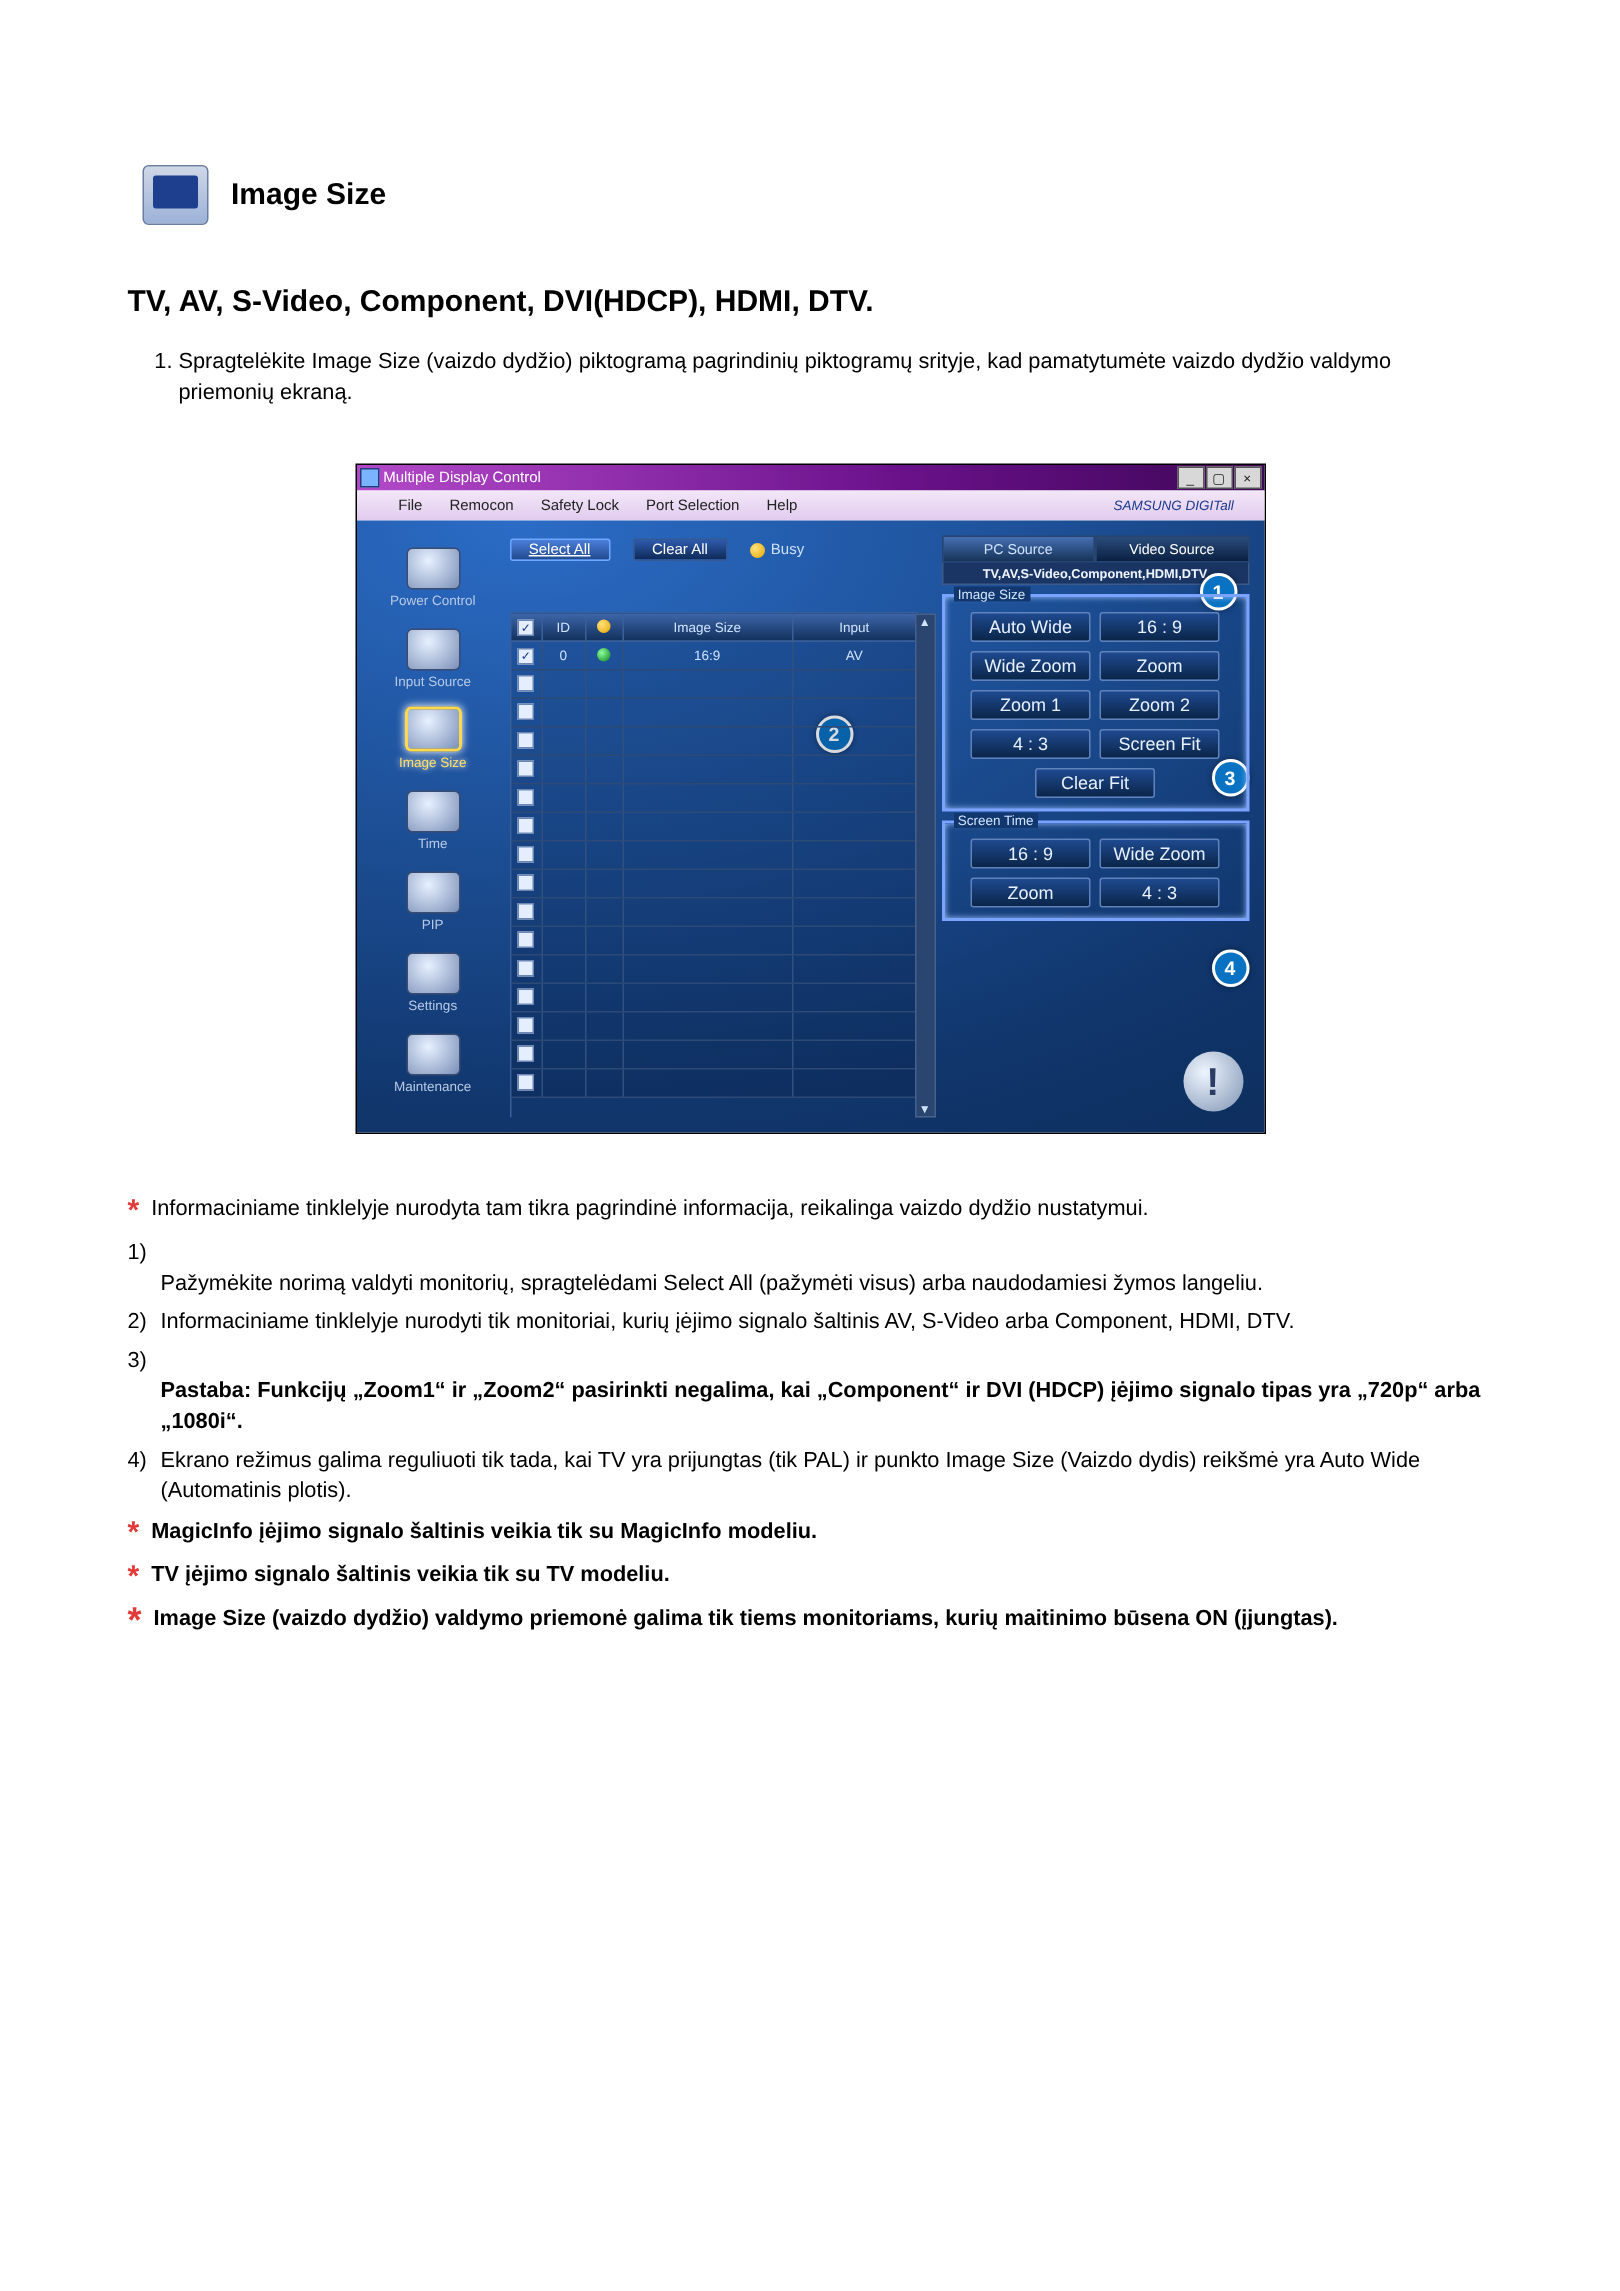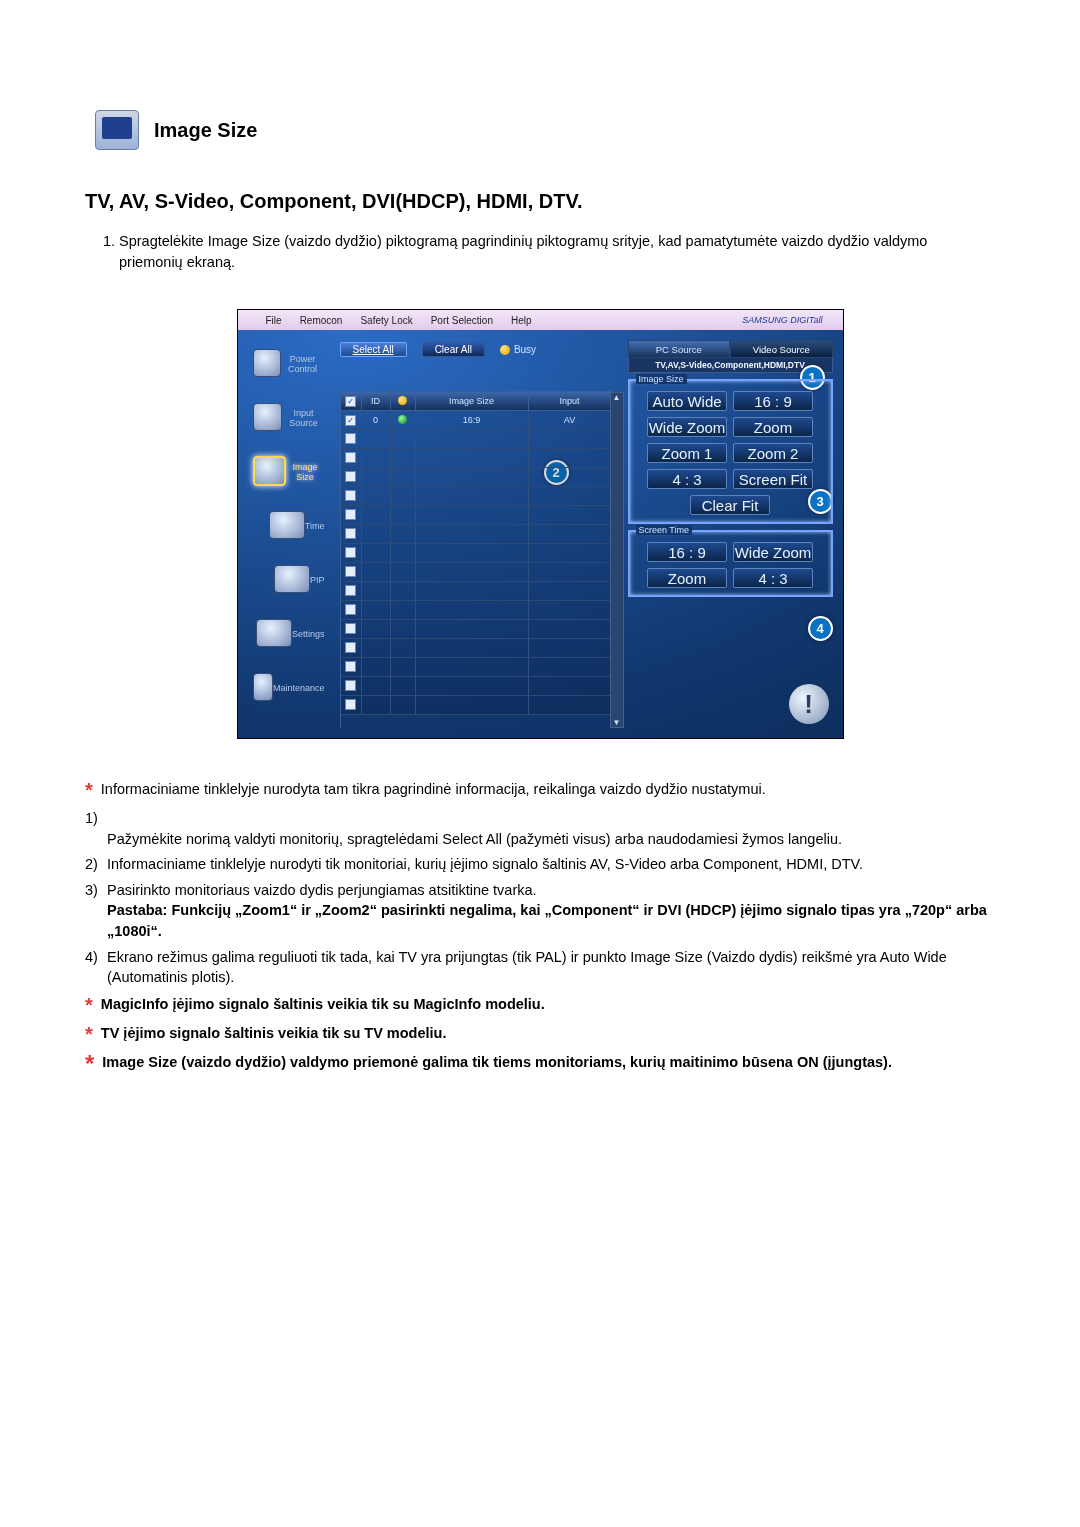--- a/index.html
+++ b/index.html
@@ -90,21 +90,21 @@
   .samsung { font-size:9px; color:#1d3a8e; font-style:italic;}
   .app-body {
     height: 408px;
     background: radial-gradient(1200px 700px at 18% 0%, #2b6cc6 0%, #11376e 55%, #071f42 100%);
     display:flex;
     padding:10px 10px 10px 5px;
     box-sizing:border-box;
     position:relative;
   }
   .sidebar { width:92px; display:flex; flex-direction:column; align-items:center; }
-  .side-item { width:72px; height:48px; display:flex; flex-direction:row; align-items:center; justify-content:flex-end; color:#b7c9e6; font-size:9px; text-align:center; margin-bottom:6px; }
+  .side-item { width:72px; height:48px; display:flex; flex-direction:column; align-items:center; justify-content:flex-end; color:#b7c9e6; font-size:9px; text-align:center; margin-bottom:6px; }
   .side-item.active { color:#ffe066; text-shadow:0 0 4px #fff; }
   .side-icon {
     width:34px; height:26px; margin-bottom:2px; border-radius:4px;
     background: radial-gradient(circle at 40% 30%, #e7f1ff, #7a8fb8);
     border:1px solid #394c73;
   }
   .side-item.active .side-icon { border:2px solid #ffd94a; box-shadow:0 0 6px #fff; }
   .content { flex:1; display:flex; }
   .left-pane { flex:1; display:flex; flex-direction:column;gap:28px; }
   .top-row { display:flex; align-items:center; gap:15px; margin:2px 0 6px 5px; }
@@ -167,21 +167,21 @@
     box-shadow:0 0 4px #9dc2ff inset;
   }
   .group-label {
     position:absolute; top:-7px; left:6px; padding:0 3px; color:#cfe3ff; font-size:9px;
     background:#11376e;
   }
   .btn-grid { display:flex; flex-wrap:wrap; gap:6px; justify-content:center; }
   .app-btn {
     width:78px; height:18px; border:1px solid #5f82bb; border-radius:2px;
     background:linear-gradient(180deg,#1f4a90,#0a2549);
-    color:#e6f0ff; font-size:15px; display:flex;align-items:center;justify-content:center;
+    color:#e6f0ff; font-size:12px; display:flex;align-items:center;justify-content:center;
   }
   .callout {
     width:21px;height:21px;border-radius:50%;border:2px solid #fff;
     background:#0a72c2;color:#fff;font-size:13px;font-weight:bold;
     display:flex;align-items:center;justify-content:center;
     position:absolute; box-shadow:0 0 4px rgba(0,0,0,.4);
   }
   .co1{top:35px; right:18px;}
   .co2{top:130px; left:306px;}
   .co3{top:159px; right:10px;}
@@ -206,20 +206,31 @@
     <div class="section-head-title">Image Size</div>
   </div>
 
   <div class="subhead">TV, AV, S-Video, Component, DVI(HDCP), HDMI, DTV.</div>
 
   <ol class="intro-list">
     <li>Spragtelėkite Image Size (vaizdo dydžio) piktogramą pagrindinių piktogramų srityje, kad pamatytumėte vaizdo dydžio valdymo priemonių ekraną.</li>
   </ol>
 
   <div class="app-window">
+    <div class="titlebar">
+      <div class="titlebar-left">
+        <span class="titlebar-icon"></span>
+        <span class="titlebar-title">Multiple Display Control</span>
+      </div>
+      <div class="titlebar-btns">
+        <span class="titlebar-btn">_</span>
+        <span class="titlebar-btn">▢</span>
+        <span class="titlebar-btn">×</span>
+      </div>
+    </div>
     <div class="menubar">
       <div class="menubar-left">
         <span class="menu-item">File</span>
         <span class="menu-item">Remocon</span>
         <span class="menu-item">Safety Lock</span>
         <span class="menu-item">Port Selection</span>
         <span class="menu-item">Help</span>
       </div>
       <span class="samsung">SAMSUNG DIGITall</span>
     </div>
@@ -454,21 +465,21 @@
           <span>Pažymėkite norimą valdyti monitorių, spragtelėdami Select All (pažymėti visus) arba naudodamiesi žymos langeliu.</span>
         </span>
       </li>
       <li>
         <span class="n">2)</span>
         <span>Informaciniame tinklelyje nurodyti tik monitoriai, kurių įėjimo signalo šaltinis AV, S-Video arba Component, HDMI, DTV.</span>
       </li>
       <li>
         <span class="n">3)</span>
         <span>
-          <span>Pasirinkto monitoriaus vaizdo dydis perjungiamas atsitiktine tvarka.</span><br>
+          <br>
           <span class="bold">Pastaba: Funkcijų „Zoom1“ ir „Zoom2“ pasirinkti negalima, kai „Component“ ir DVI (HDCP) įėjimo signalo tipas yra „720p“ arba „1080i“.</span>
         </span>
       </li>
       <li>
         <span class="n">4)</span>
         <span>Ekrano režimus galima reguliuoti tik tada, kai TV yra prijungtas (tik PAL) ir punkto Image Size (Vaizdo dydis) reikšmė yra Auto Wide (Automatinis plotis).</span>
       </li>
     </ul>
 
     <div class="star-row">

